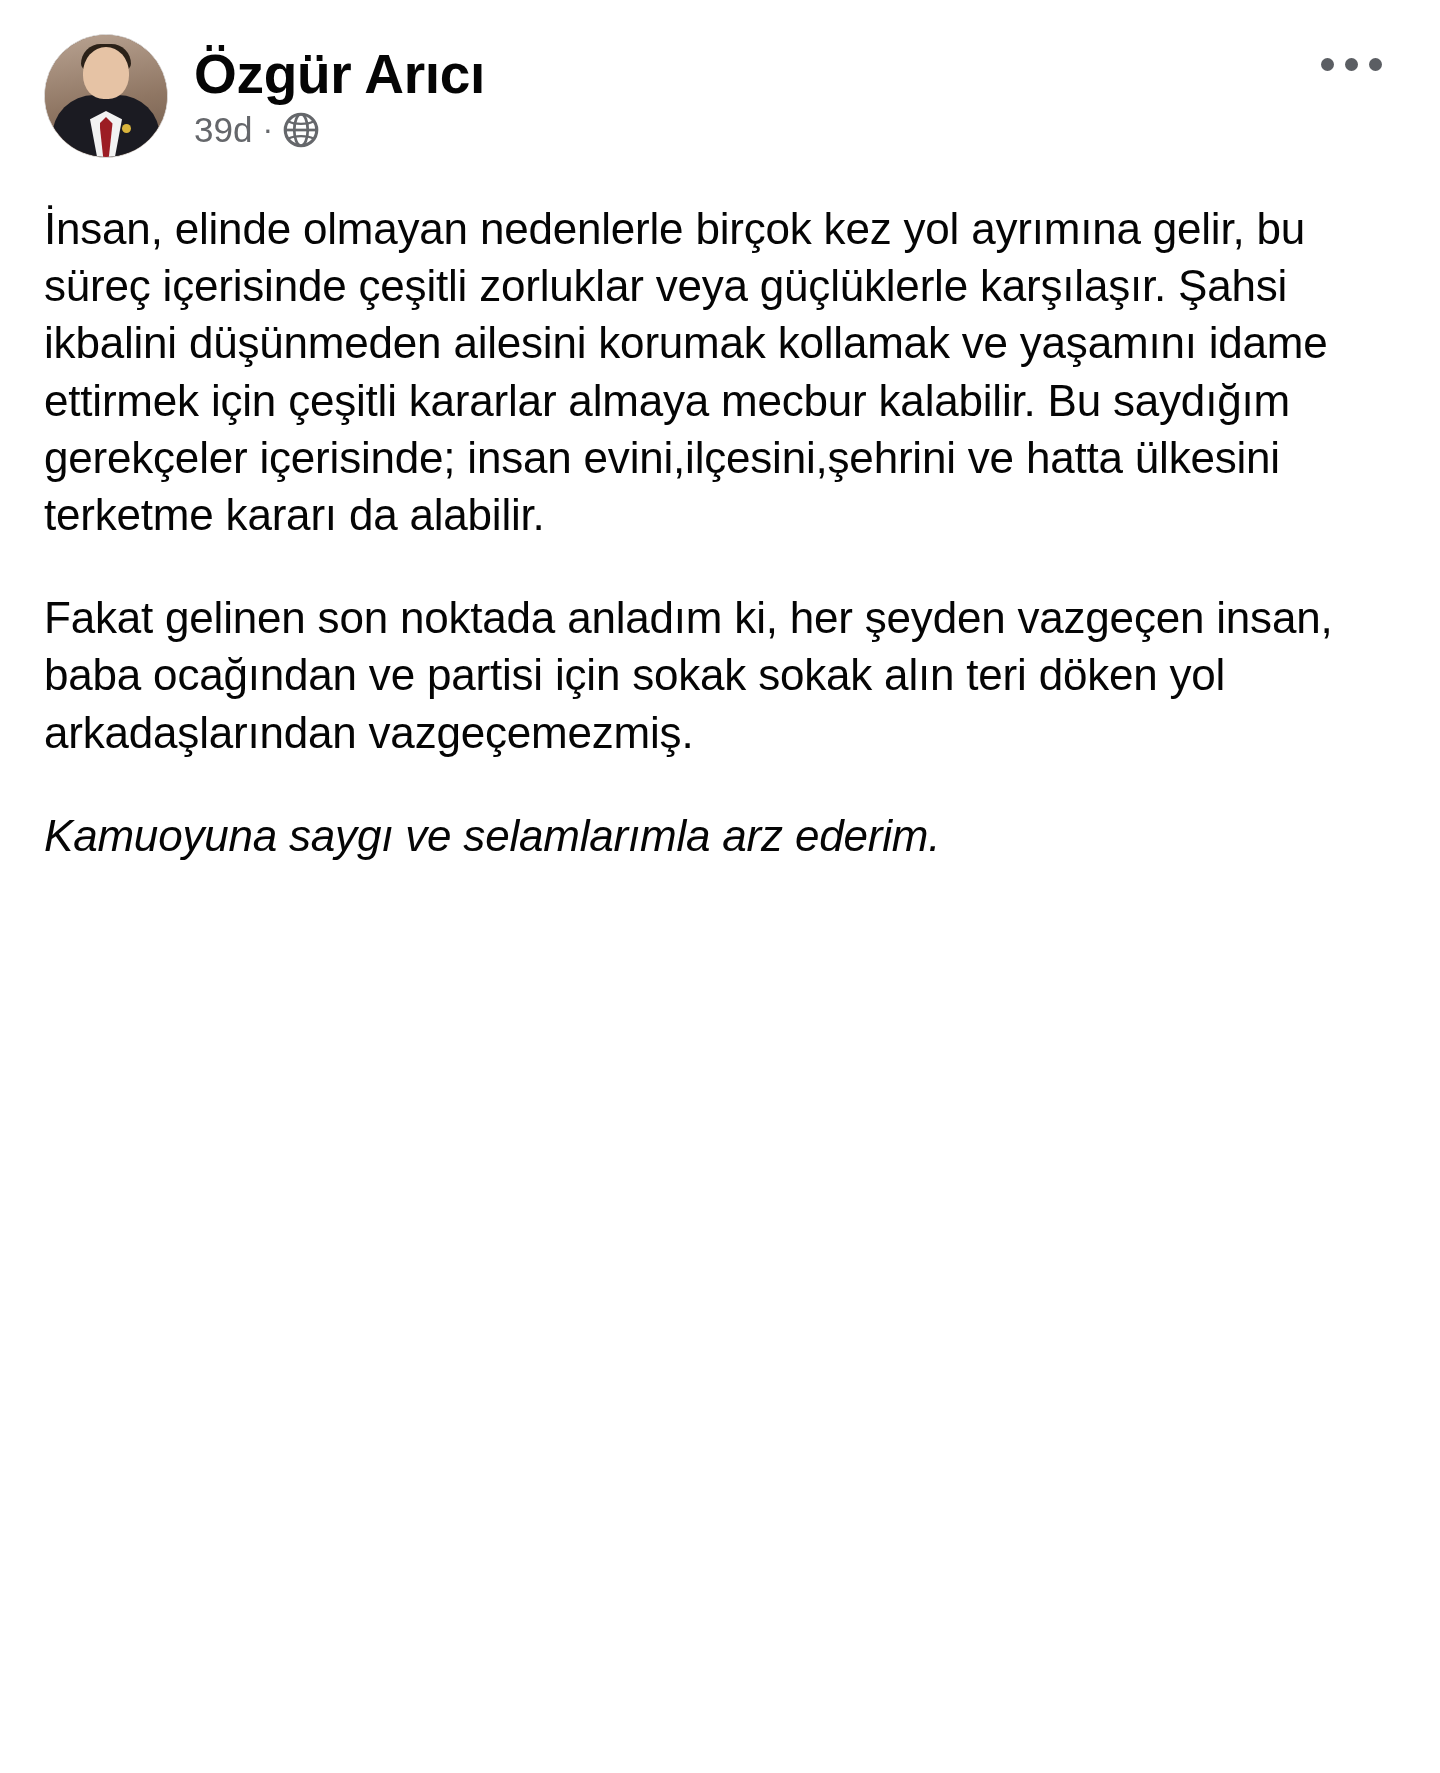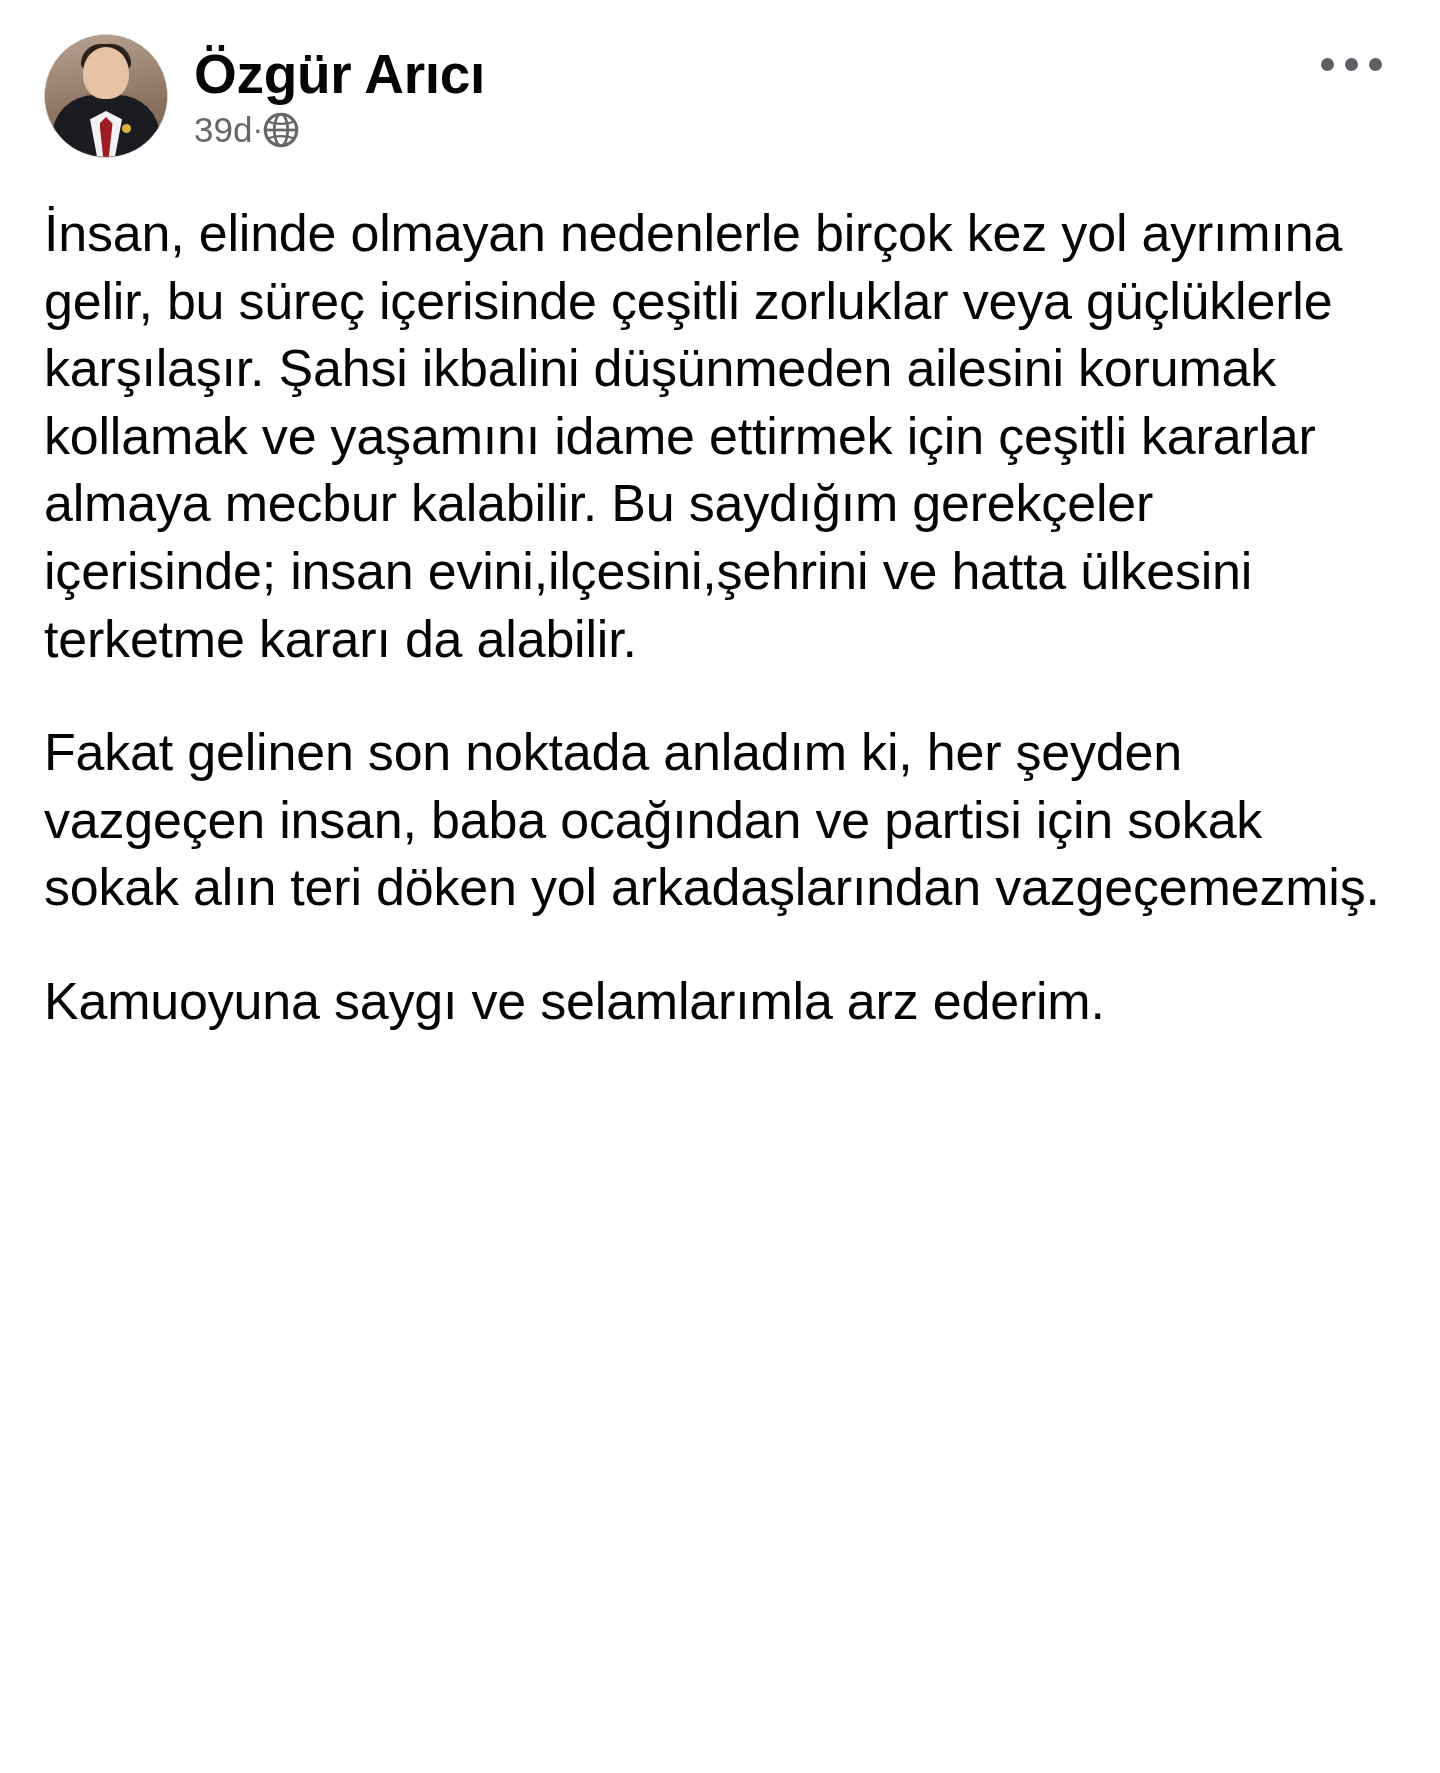--- a/index.html
+++ b/index.html
@@ -117,20 +117,21 @@
   .author-name {
     font-size: 55px;
     line-height: 1.1;
     font-weight: bold;
     color: #050505;
     letter-spacing: -0.3px;
   }
   .meta-row {
     display: flex;
     align-items: center;
+    gap: 10px;
     color: #65676b;
     font-size: 35px;
     line-height: 1.1;
   }
   .meta-sep { color: #65676b; font-size: 32px; }
   .globe-icon { display: inline-flex; align-items: center; }
 
   .menu-dots {
     position: absolute;
     right: 4px;
@@ -144,30 +145,30 @@
     display: block;
     width: 13px;
     height: 13px;
     border-radius: 50%;
     background: #5b5e63;
   }
 
   
   .post-body {
     margin-top: 36px;
-    font-size: 52px;
+    font-size: 44px;
     line-height: 1.3;
     color: #050505;
     letter-spacing: -0.2px;
     word-break: normal;
   }
   .post-body p {
     margin: 0 0 46px 0;
   }
-  .post-body p:last-child { margin-bottom: 3px; }
+  .post-body p:last-child { margin-bottom: 3px; font-style: italic; }
 </style>
 </head>
 <body>
 
 <div class="post">
 
   <div class="post-header">
 
     <div class="avatar">
       <div class="bg"></div>

